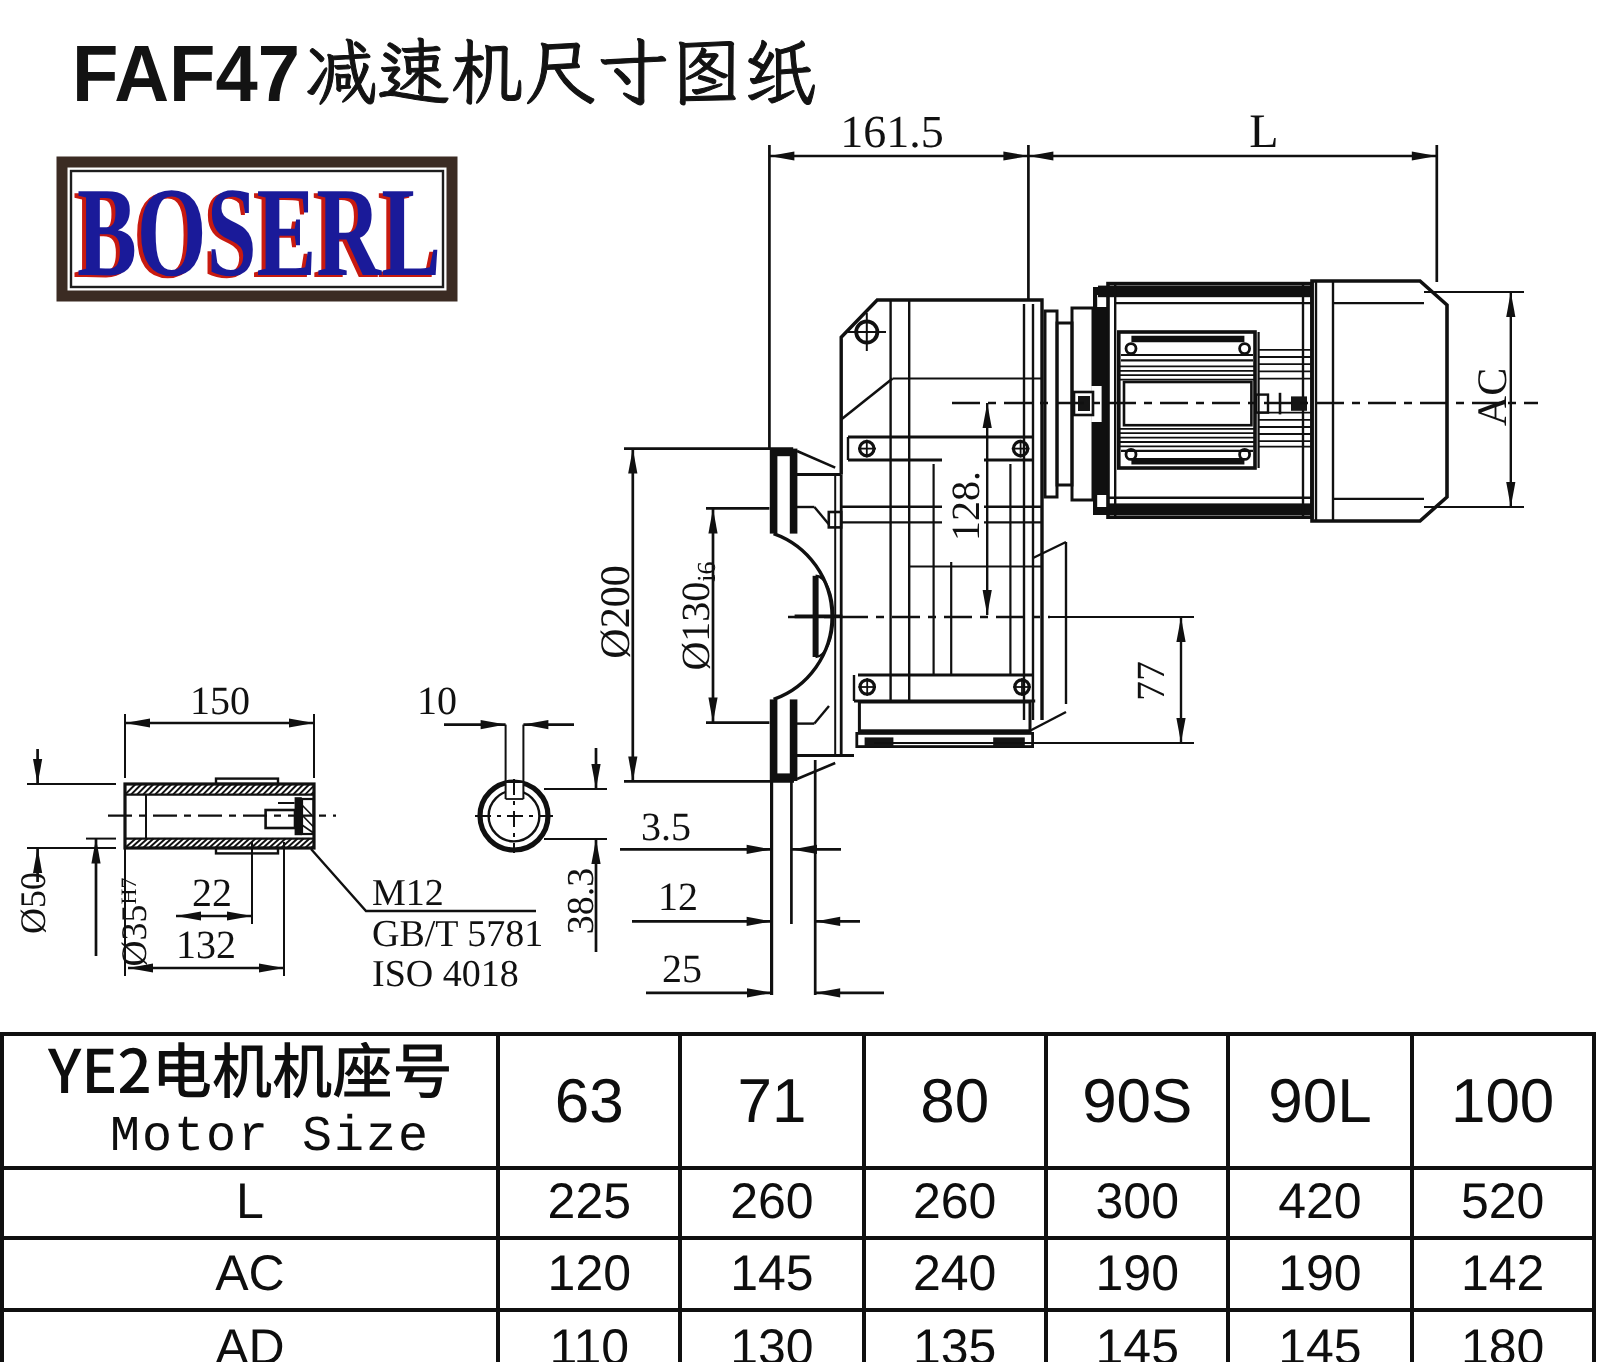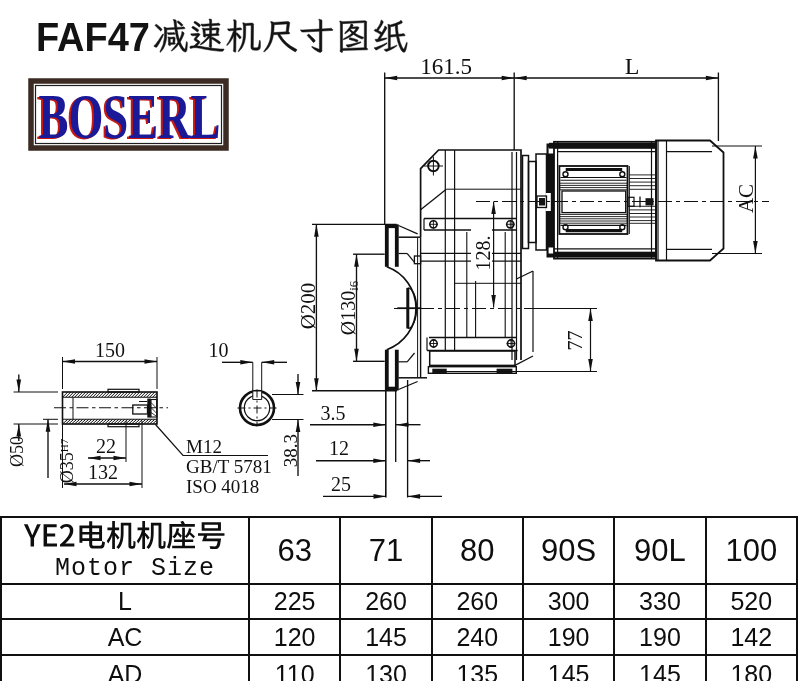--- a/index.html
+++ b/index.html
@@ -353,21 +353,21 @@
           <td>90S</td>
           <td>90L</td>
           <td>100</td>
         </tr>
 <tr class="r">
           <td class="lab">L</td>
           <td>225</td>
           <td>260</td>
           <td>260</td>
           <td>300</td>
-          <td>330</td>
+          <td>420</td>
           <td>520</td>
         </tr>
 <tr class="r r2">
           <td class="lab">AC</td>
           <td>120</td>
           <td>145</td>
           <td>240</td>
           <td>190</td>
           <td>190</td>
           <td>142</td>

